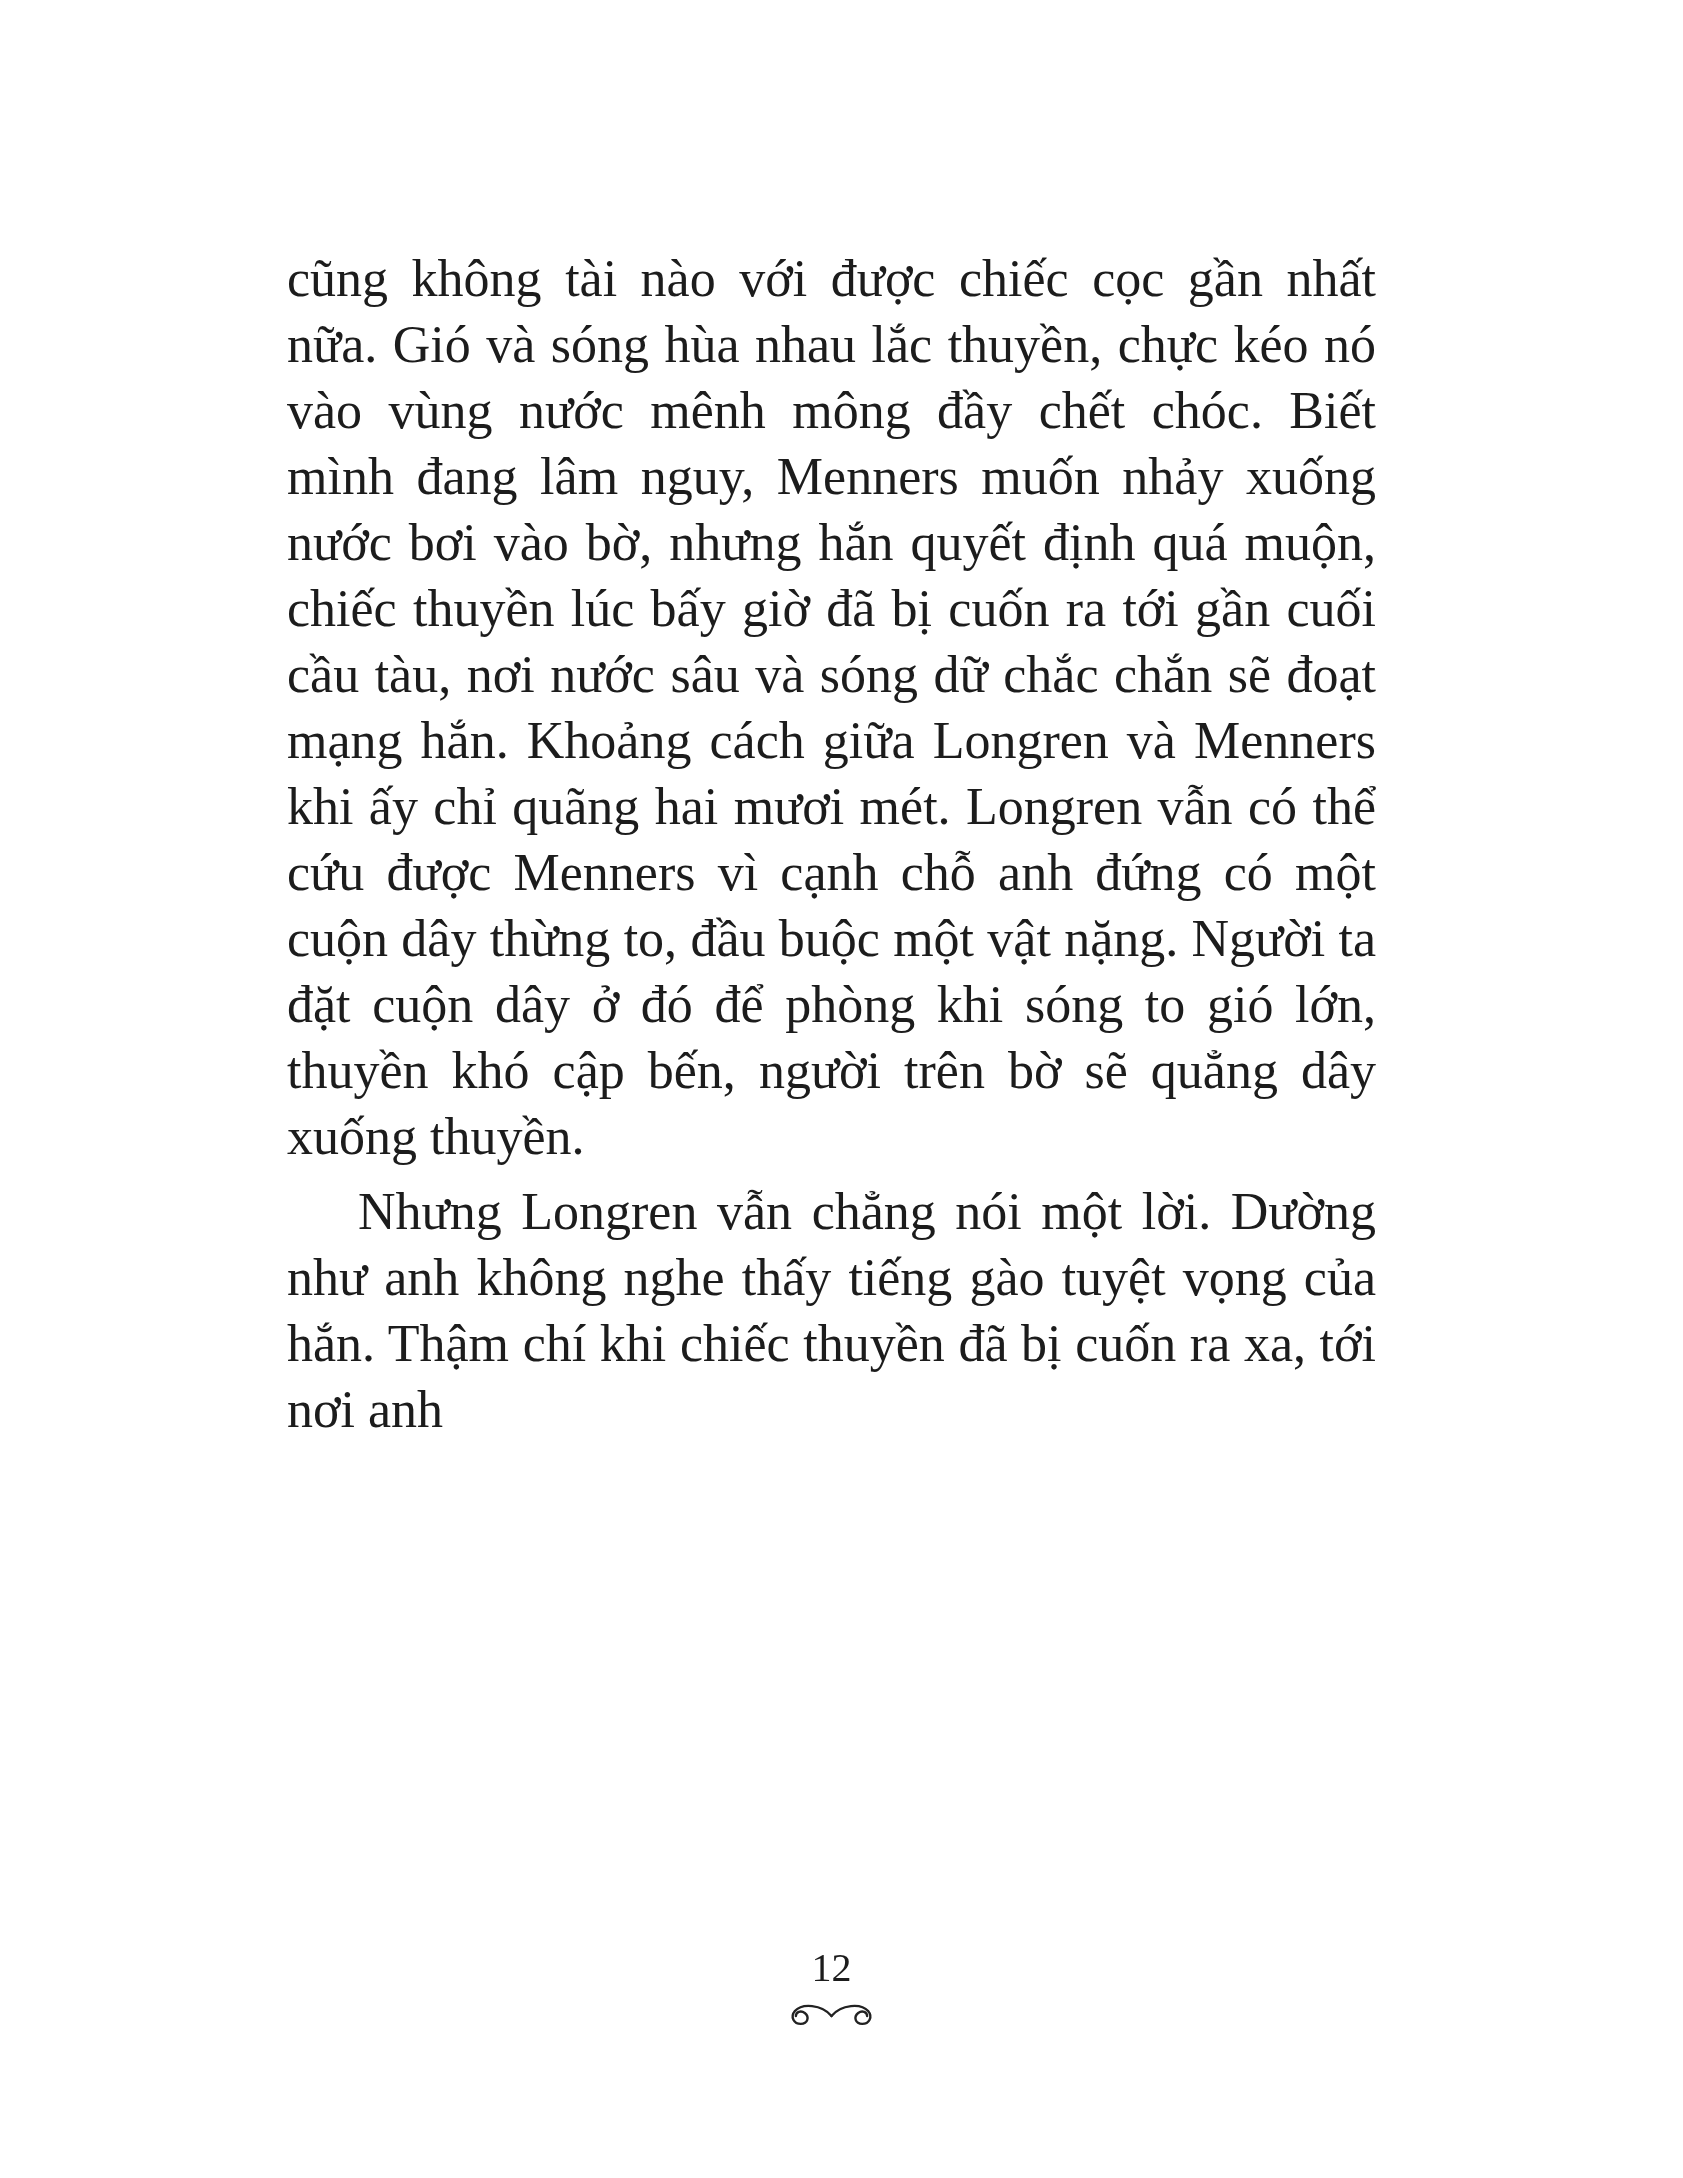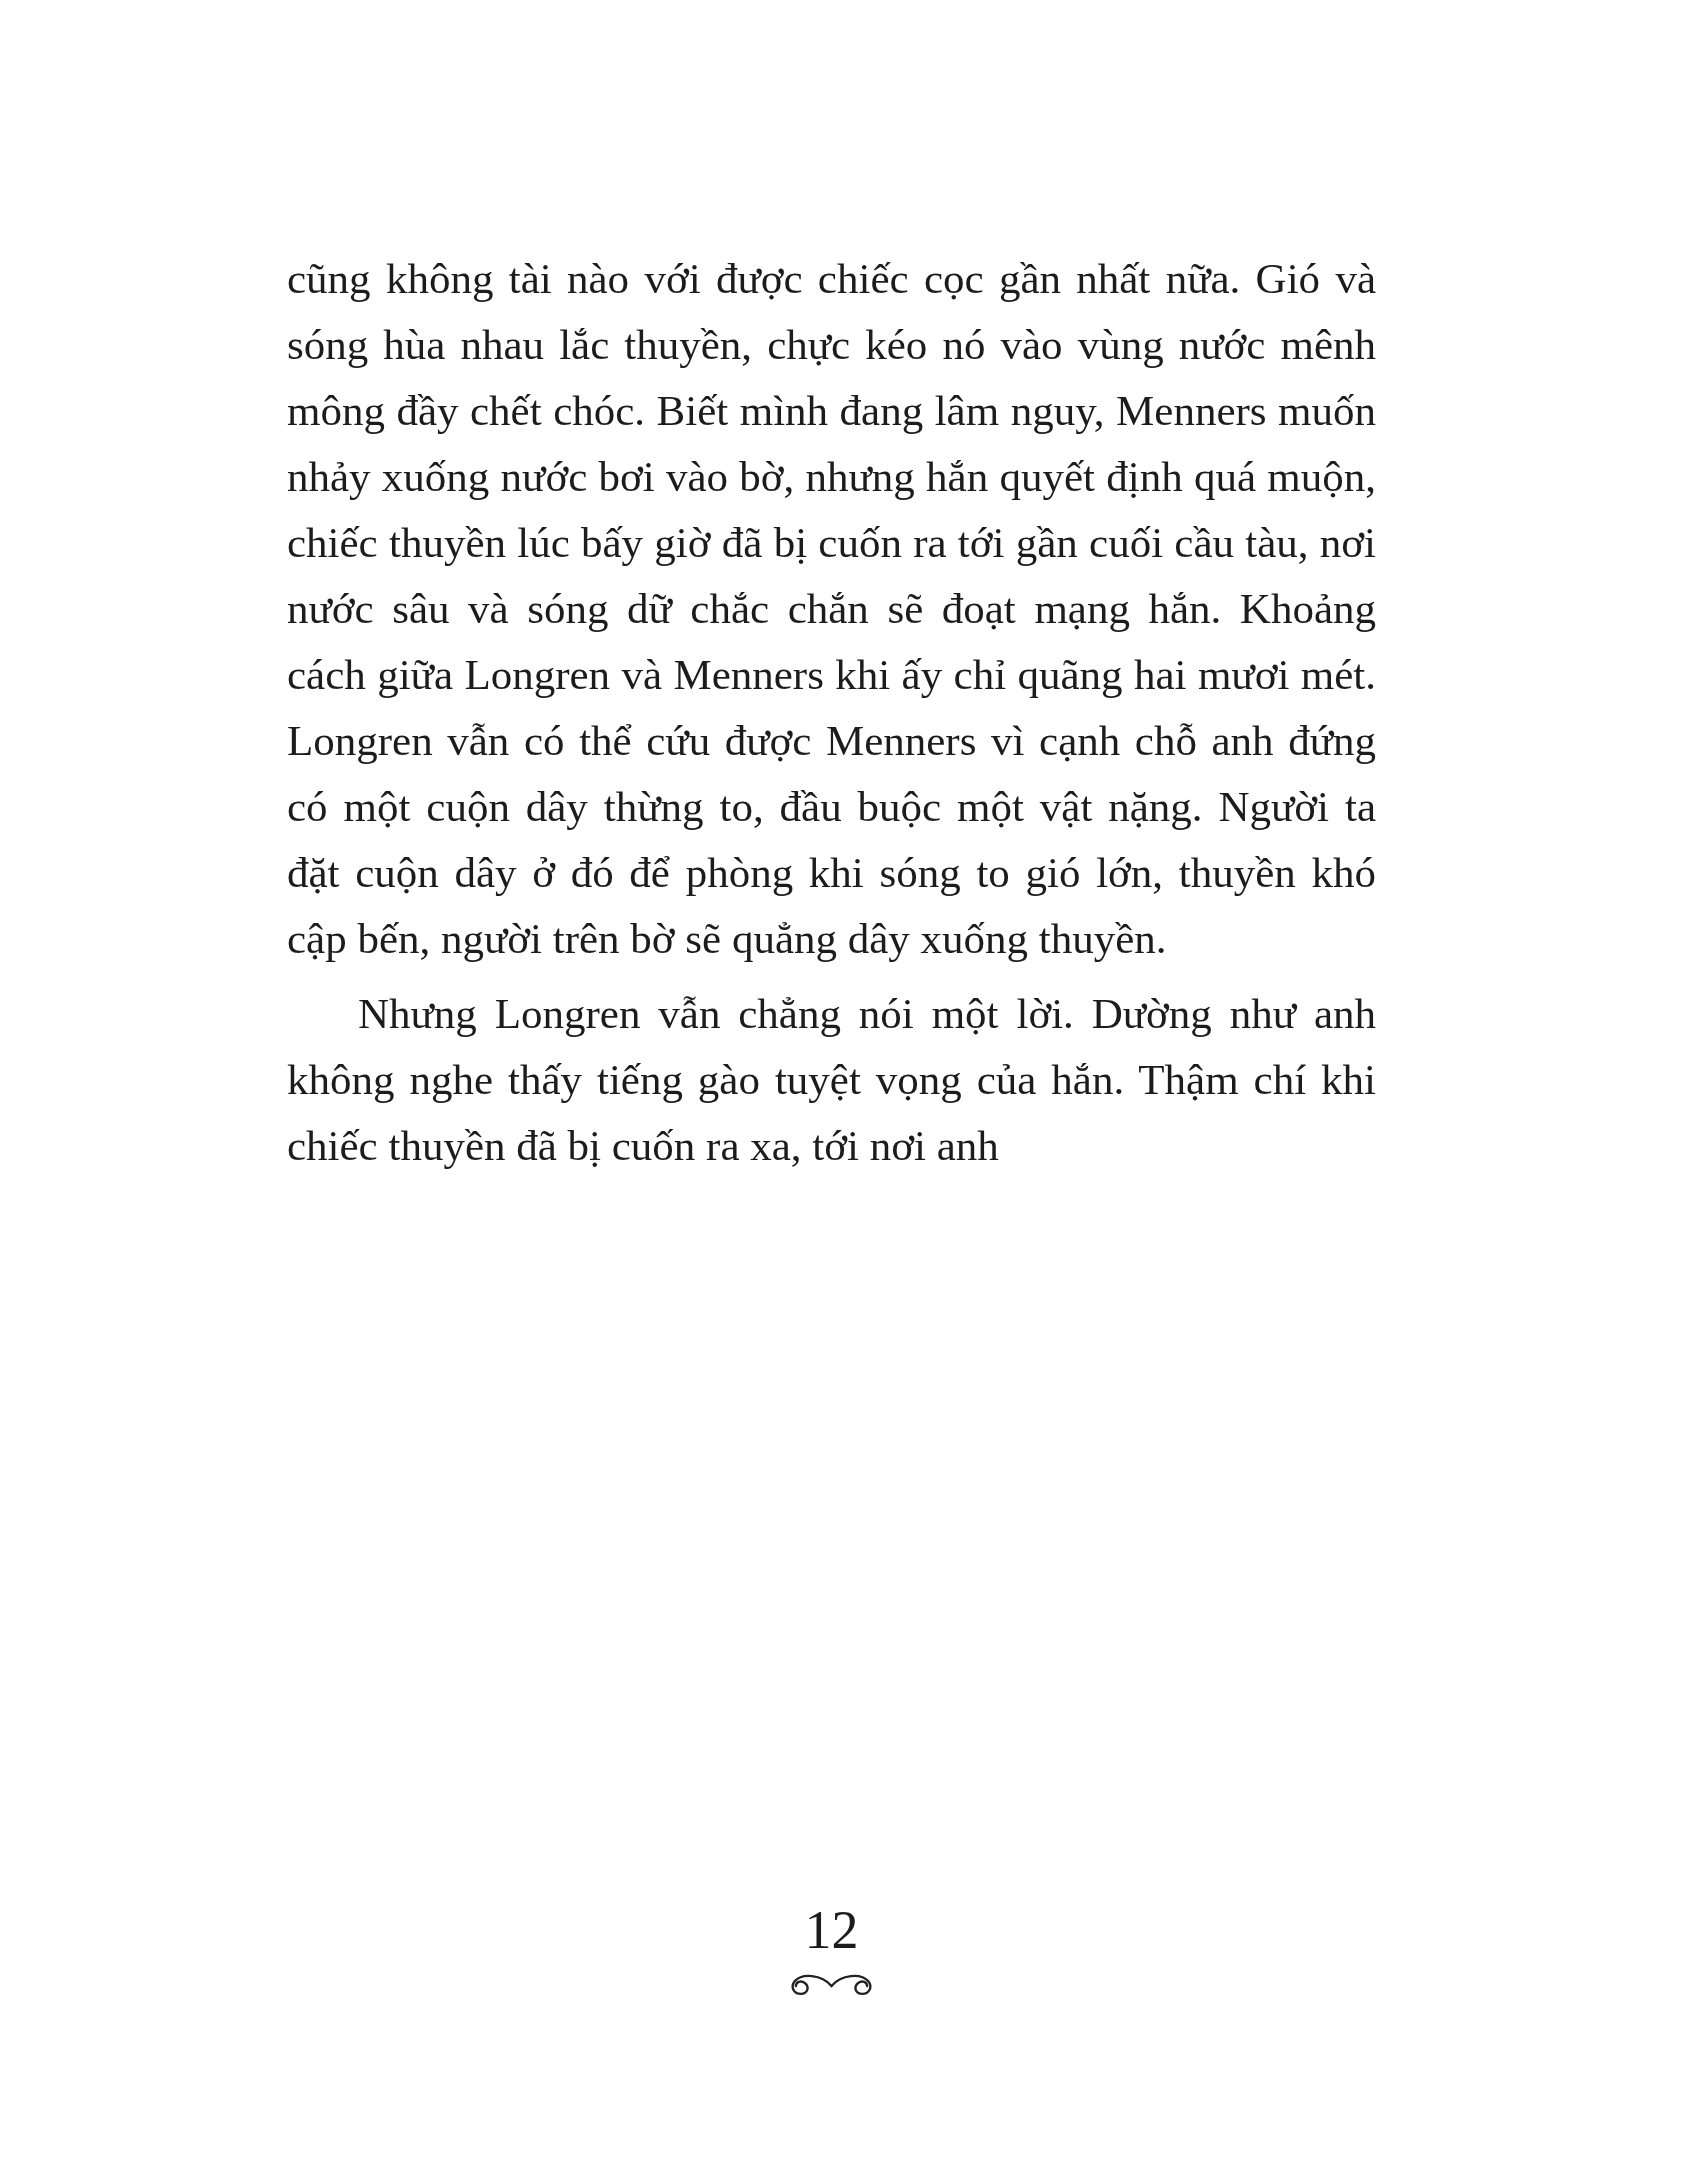--- a/index.html
+++ b/index.html
@@ -29,40 +29,41 @@
   }
   .text-block {
     position: absolute;
     top: 246px;
     left: 287px;
     width: 1089px;
   }
   .text-block p {
     margin: 0 0 9px 0;
     font-family: "Liberation Serif", serif;
-    font-size: 43px;
+    font-size: 52px;
     line-height: 66px;
     text-align: justify;
     color: #1c1c1c;
   }
   .text-block p.indent {
     text-indent: 71px;
   }
   .page-footer {
     position: absolute;
     top: 1899px;
     left: 287px;
     width: 1089px;
     text-align: center;
   }
   .page-number {
     font-family: "Liberation Serif", serif;
-    font-size: 54px;
+    font-size: 40px;
     color: #1c1c1c;
     display: block;
+    margin-top: 45px;
   }
   .flourish {
     display: block;
     margin: 10px auto 0 auto;
   }
 </style>
 </head>
 <body>
 
 <div class="page">

